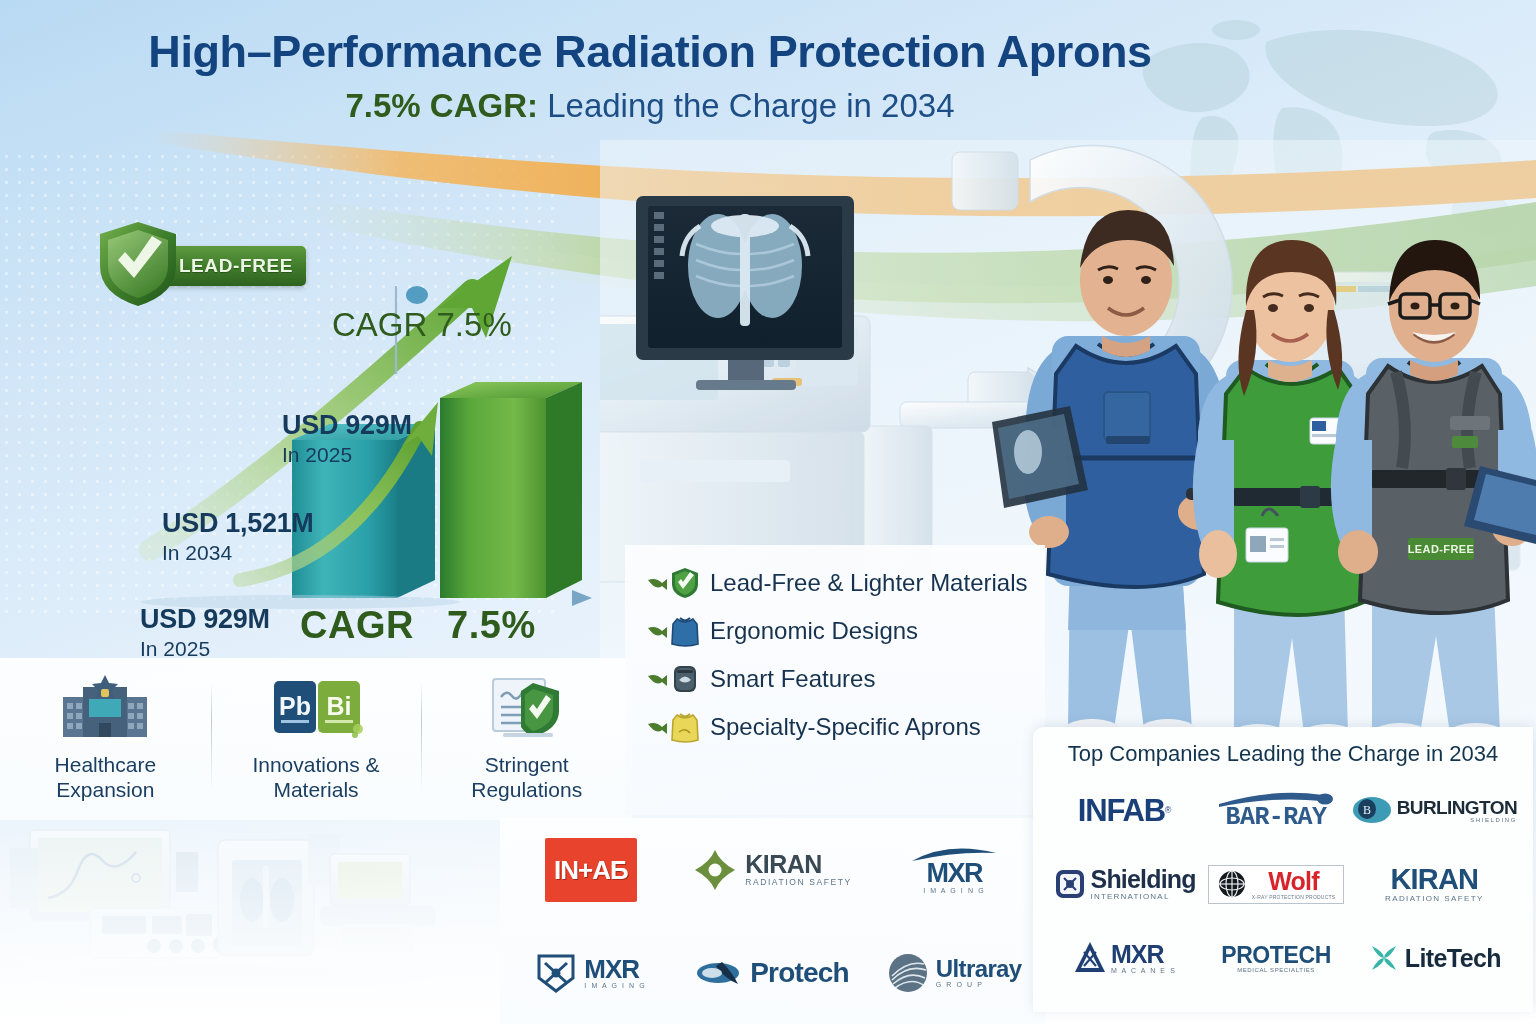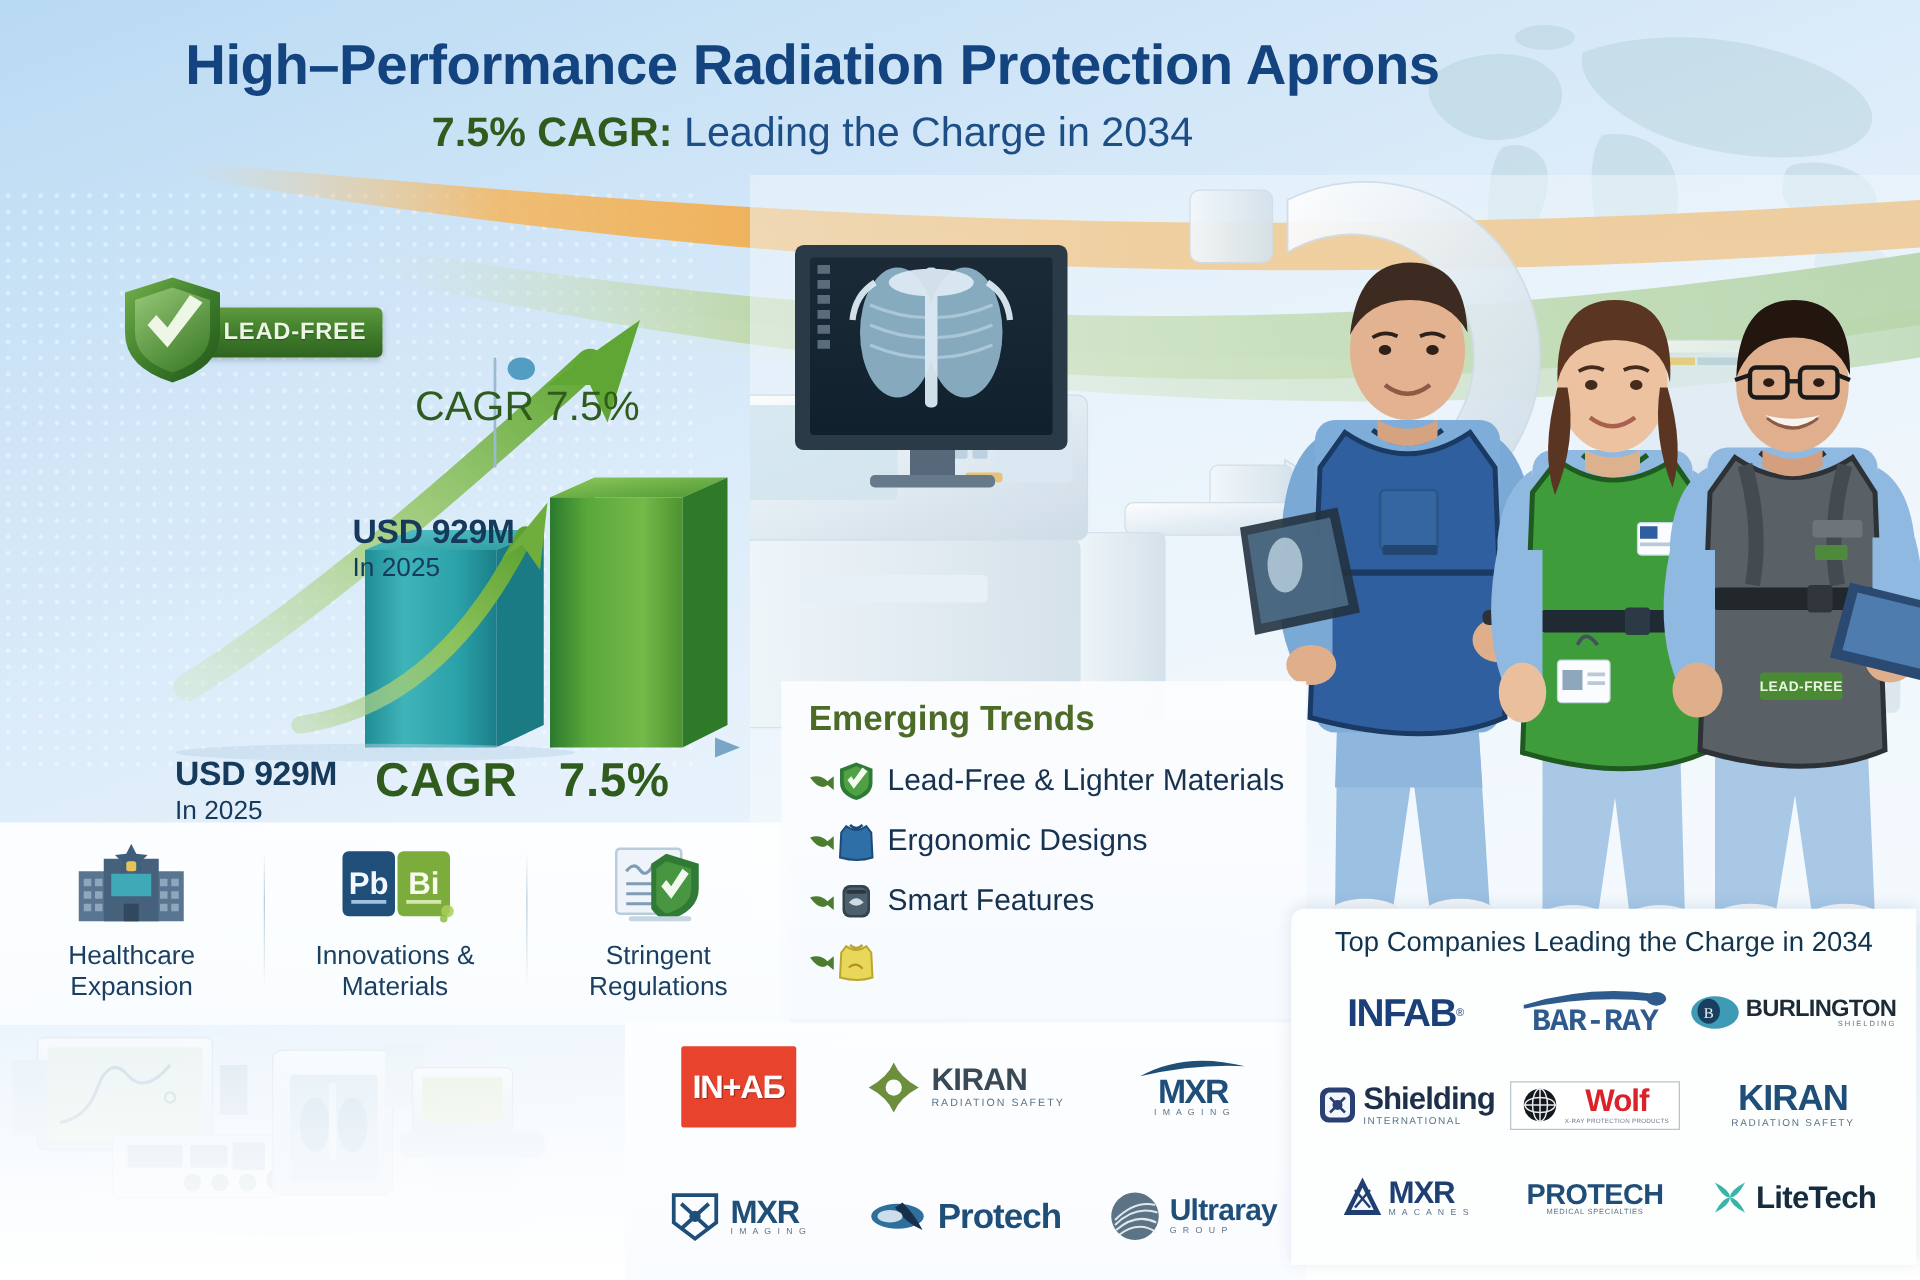--- a/index.html
+++ b/index.html
@@ -538,20 +538,24 @@
     <ellipse cx="180" cy="352" rx="160" ry="7" fill="#b9d2e6" opacity=".45"></ellipse>
   </svg>
 
   <div class="cagr-top">CAGR 7.5%</div>
 
   <div class="bar-label lbl-b">
     <span class="big">USD 929M</span>
     <span class="small">In 2025</span>
   </div>
 
+  <div class="bar-label lbl-a">
+    <span class="big">USD 1,521M</span>
+    <span class="small">In 2034</span>
+  </div>
 
   <div class="bar-label lbl-c">
     <span class="big">USD 929M</span>
     <span class="small">In 2025</span>
   </div>
 
   <div class="cagr-bottom">
     <span>CAGR</span>
     &nbsp;&nbsp;<span>7.5%</span>
   </div>
@@ -616,21 +620,20 @@
           <path d="M48,14 L68,20 L68,36 Q68,50 48,56 Q42,52 40,48 L40,20 Z" fill="#4c9a45" opacity=".85"></path>
           <path d="M44,34 L52,44 L66,24 L61,20 L52,34 L48,29 Z" fill="#f2f9ee"></path>
           <rect x="18" y="58" width="50" height="4" rx="2" fill="#c5d5e2"></rect>
         </svg>
       </div>
       <div class="driver-label">Stringent<br>Regulations</div>
     </div>
   </div>
 
   <div class="trends">
-    <div class="trends-title">Emerging Trends</div>
 
     <div class="trend-row">
       <svg class="trend-arrow" viewBox="0 0 22 18">
         <path d="M1,6 q8,-3 14,3 l5,-4 l0,11 l-5,-4 q-6,5 -14,-6 Z" fill="#4c7c2e"></path>
       </svg>
       <svg class="trend-icon" viewBox="0 0 30 32">
         <path d="M15,1 L28,6 L28,17 Q28,27 15,31 Q2,27 2,17 L2,6 Z" fill="#2f7a34"></path>
         <path d="M15,4 L25,8 L25,17 Q25,24 15,28 Q5,24 5,17 L5,8 Z" fill="#4fa143"></path>
         <path d="M8,15 L13,22 L24,8 L20,5 L13,15 L11,12 Z" fill="#f4fbf1"></path>
       </svg>
@@ -665,20 +668,21 @@
     <div class="trend-row">
       <svg class="trend-arrow" viewBox="0 0 22 18">
         <path d="M1,6 q8,-3 14,3 l5,-4 l0,11 l-5,-4 q-6,5 -14,-6 Z" fill="#4c7c2e"></path>
       </svg>
       <svg class="trend-icon" viewBox="0 0 30 32">
         <path d="M7,4 q8,6 16,0 l4,5 l1,20 q-12,4 -26,0 l1,-20 Z" fill="#e9d75a"></path>
         <path d="M10,3 q5,5 10,0" fill="none" stroke="#b9a62f" stroke-width="2"></path>
         <path d="M7,4 q8,6 16,0 l4,5 l1,20 q-12,4 -26,0 l1,-20 Z" fill="none" stroke="#b9a62f" stroke-width="1.6"></path>
         <path d="M9,21 q6,-5 11,1" fill="none" stroke="#b08f22" stroke-width="1.6"></path>
       </svg>
+      <span class="trend-text">Specialty-Specific Aprons</span>
     </div>
   </div>
 
   <div class="logo-strip">
 
     <div class="lg">
       <div style="background:#e8432c; padding:19px 9px; border-radius:2px;">
         <span class="wordmark" style="font-size:26px; color:#fff; letter-spacing:-1px; text-shadow:1px 1px 0 #a8291a;">IN+AБ</span>
       </div>
     </div>

